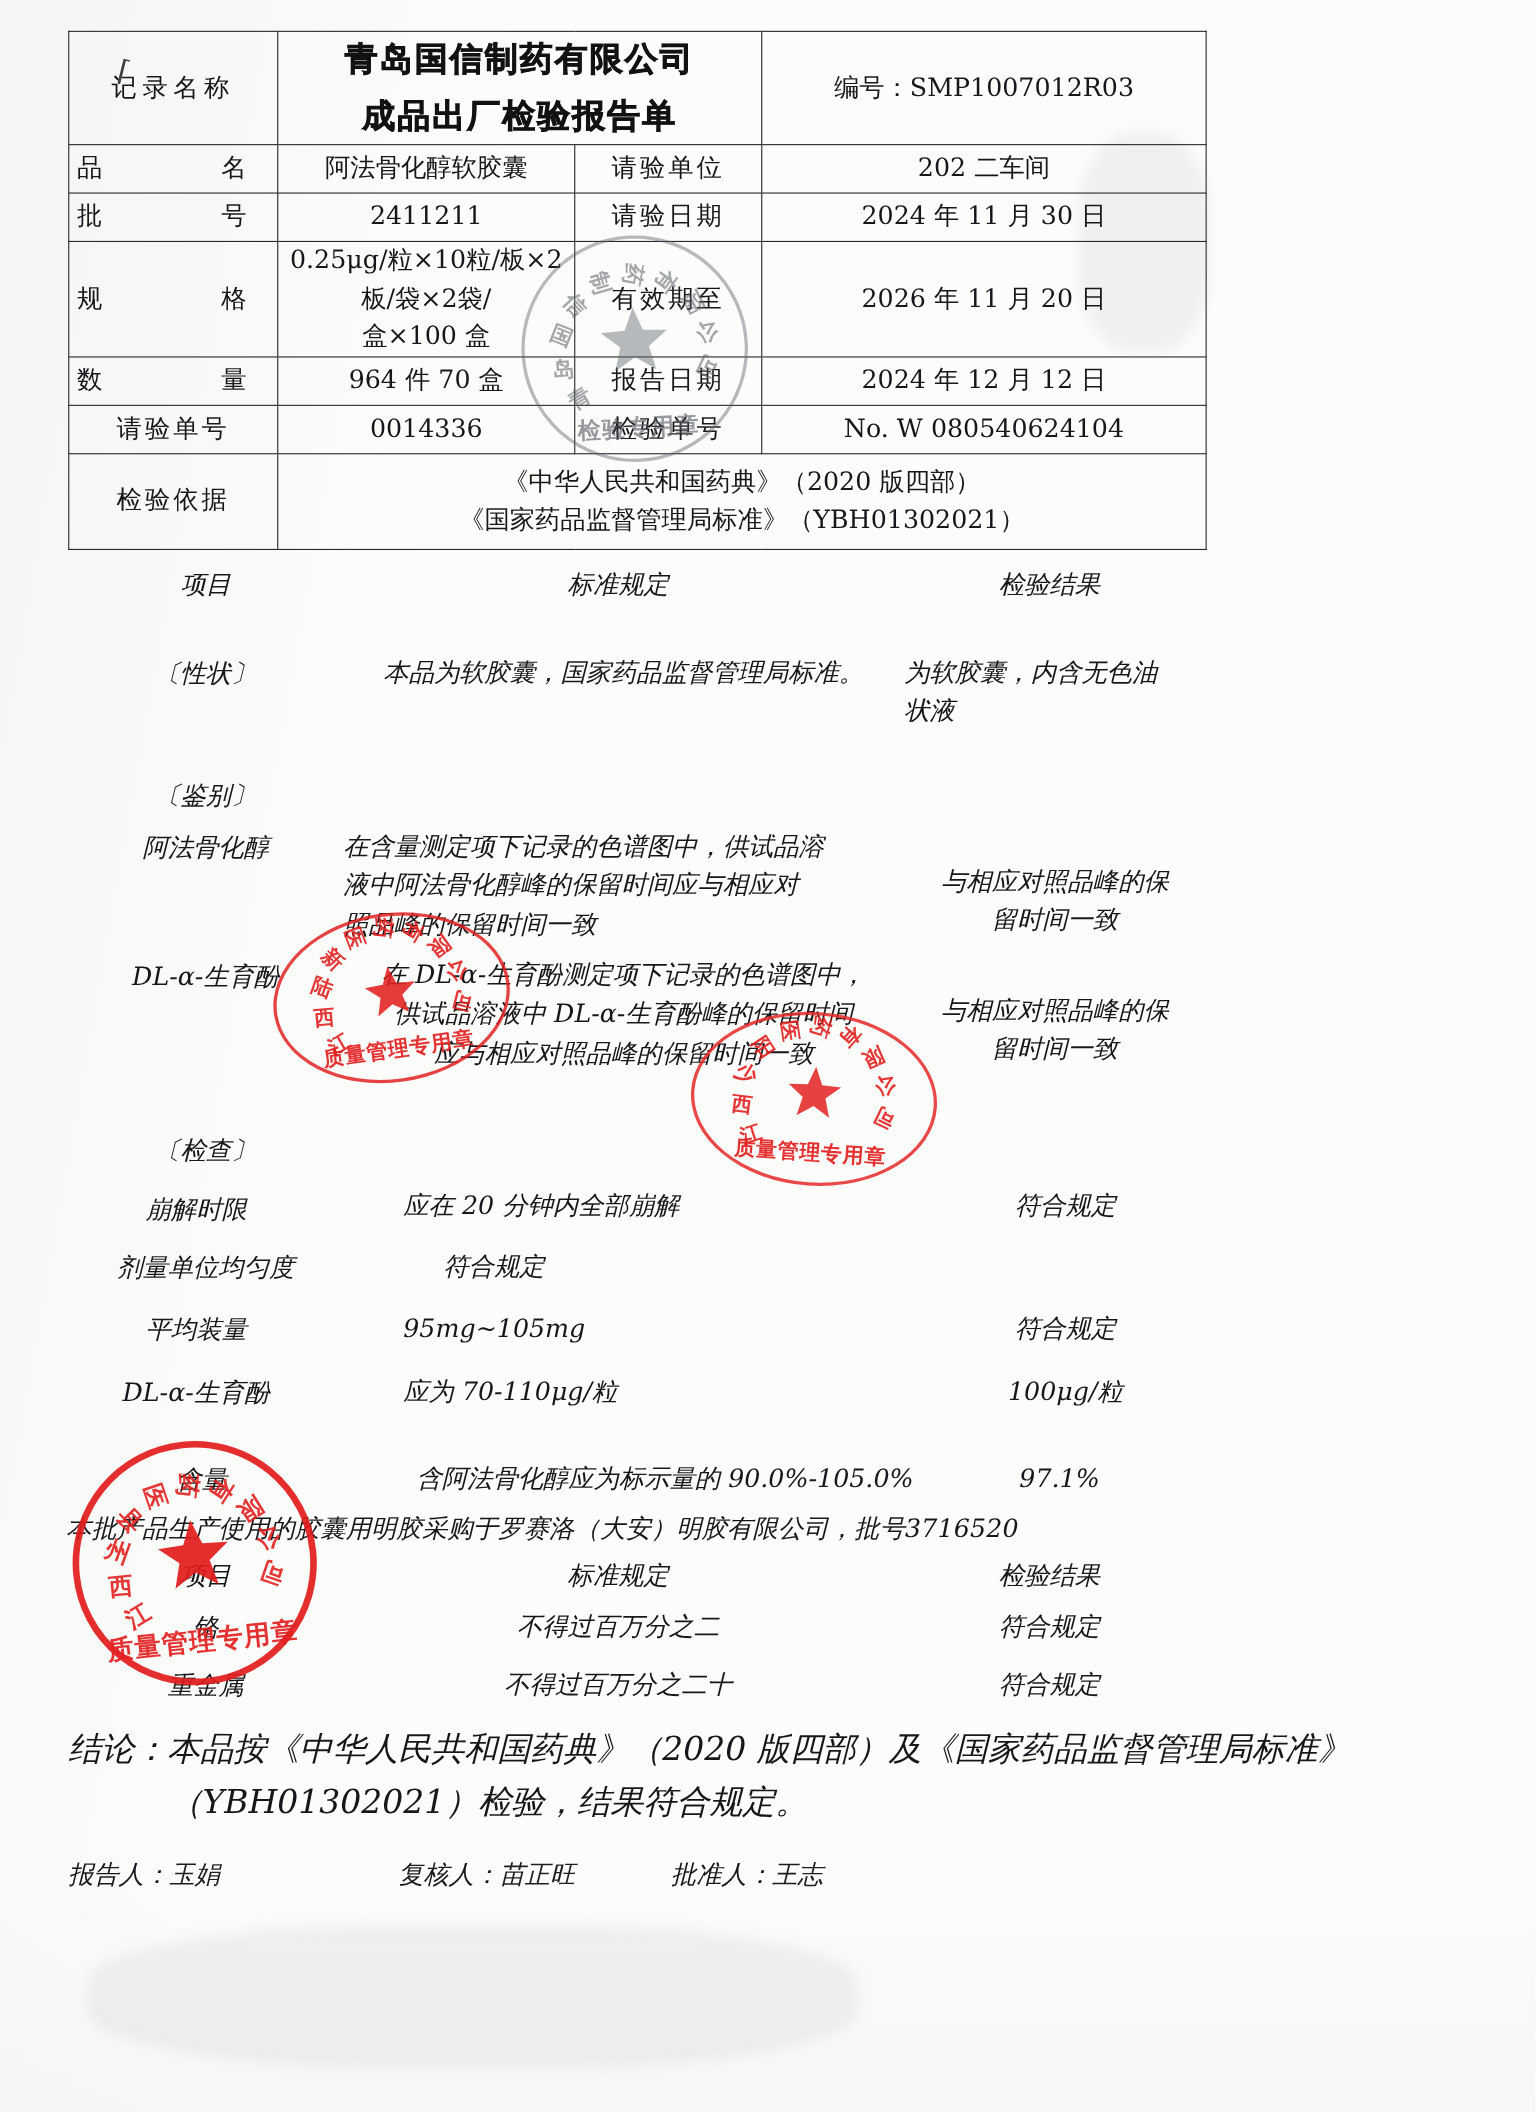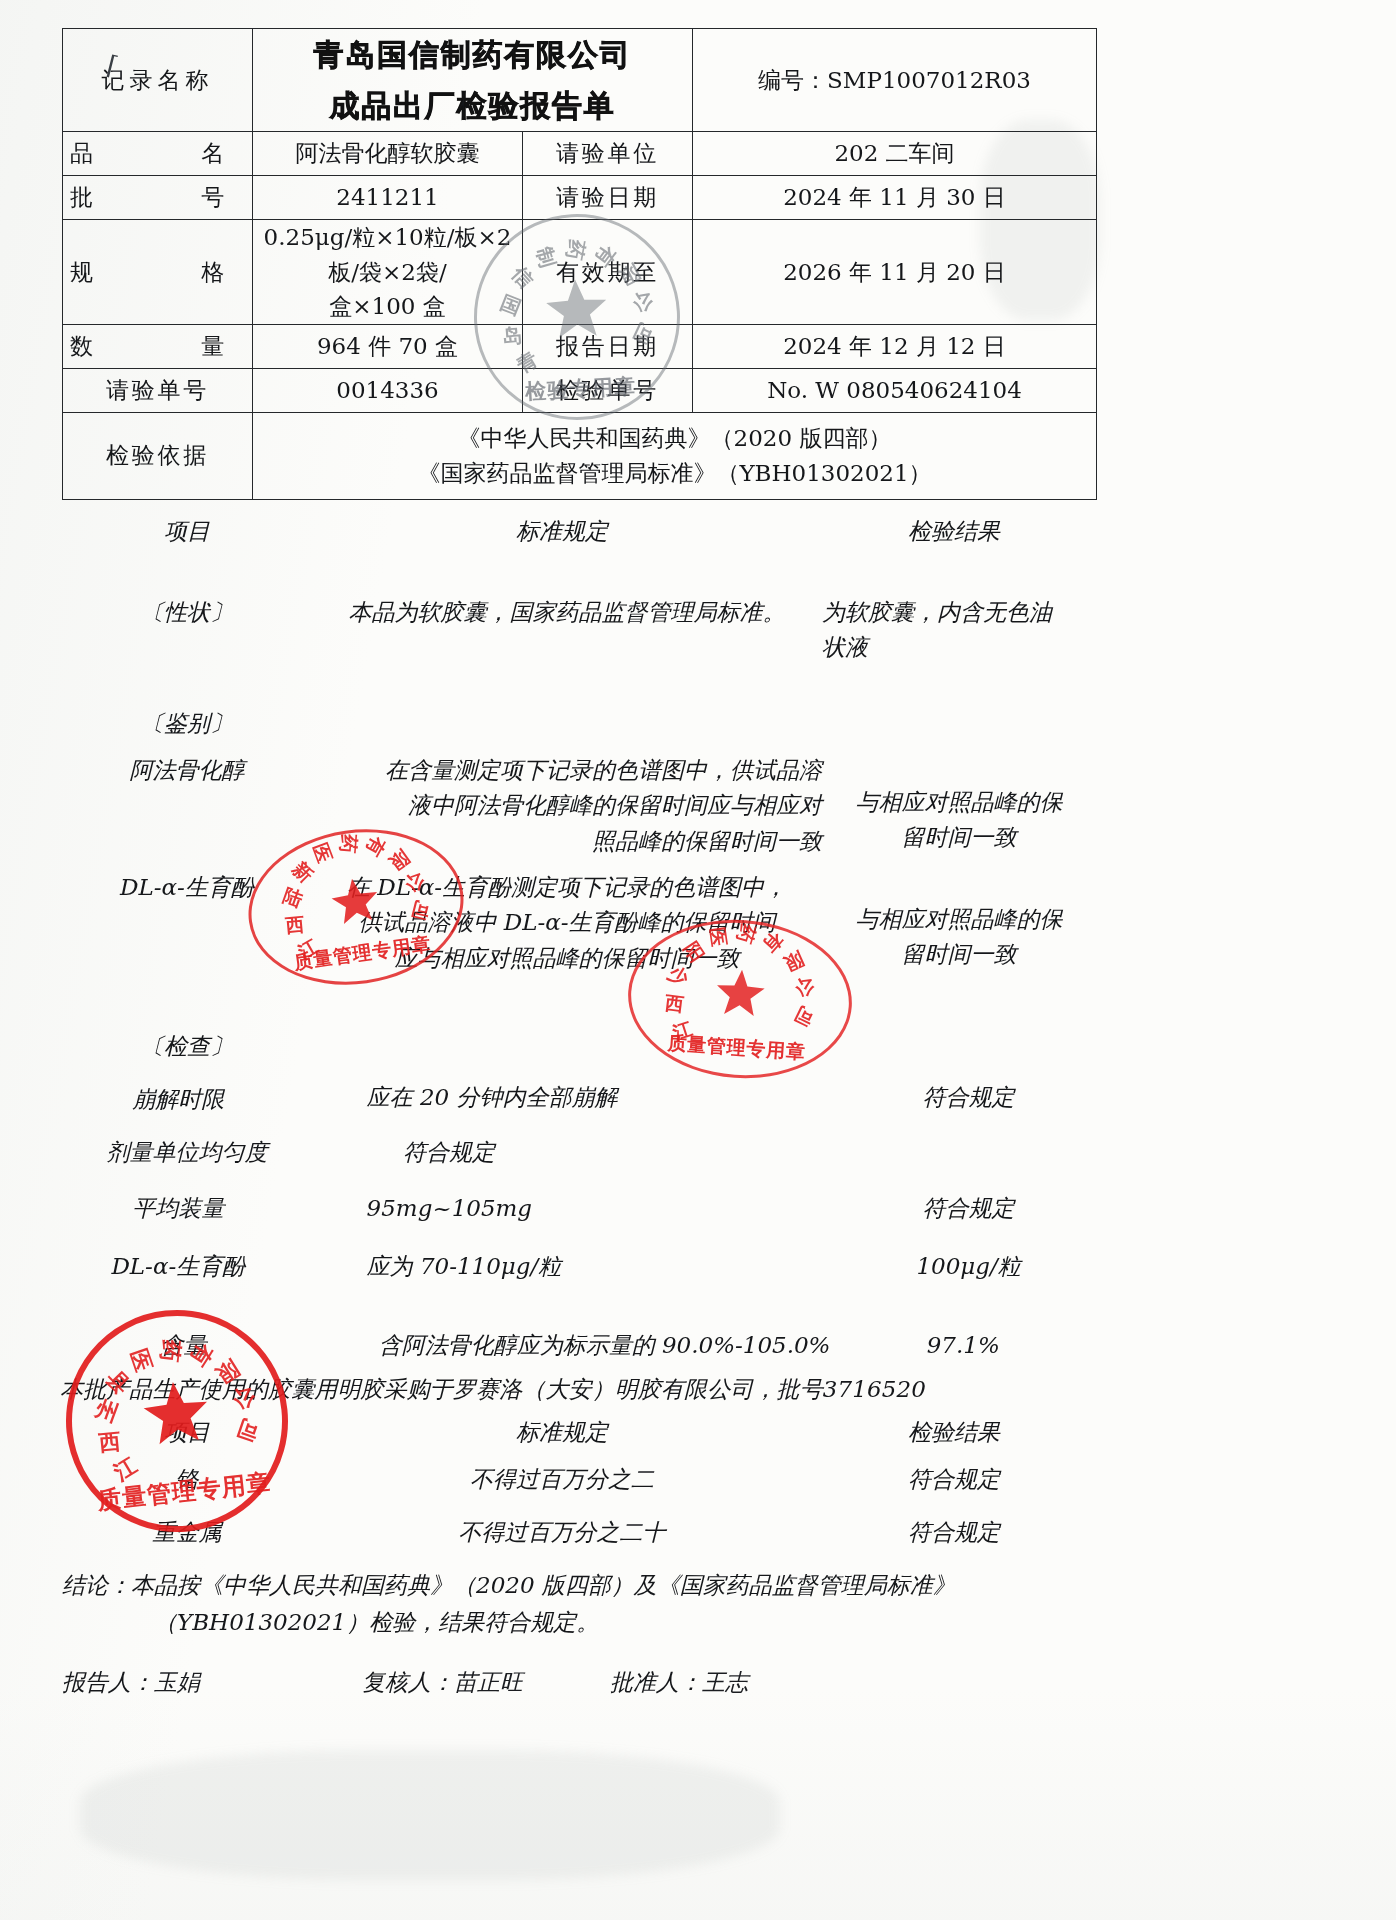--- a/index.html
+++ b/index.html
@@ -63,21 +63,21 @@
 
   .row{display:flex;align-items:flex-start;font-size:23px;}
   .row .c1{padding-top:2px;}
   .row .c2{line-height:1.55;}
   .row .c3{line-height:1.55;}
 
   .gelatin{
     font-size:23px;margin-top:10px;white-space:nowrap;letter-spacing:.005em;
     margin-left:-2px;
   }
-  .concl{font-size:23px;line-height:1.6;margin-top:6px;}
+  .concl{font-size:30px;line-height:1.6;margin-top:6px;}
   .signrow{display:flex;font-size:23px;margin-top:26px;}
   .signrow>div{white-space:nowrap;}
   .sig-a{width:300px;}
   .sig-b{width:248px;}
   .sig-c{width:240px;}
   .handwrite{
     font-family:"DejaVu Sans","Liberation Sans",sans-serif;
     color:#1b1d21;
   }
 
@@ -239,21 +239,21 @@
     </div>
 
     <div class="row" style="margin-top:40px;">
       <div class="c1">〔鉴别〕</div>
       <div class="c2"></div>
         <div class="c3"></div>
     </div>
 
     <div class="row" style="margin-top:14px;">
       <div class="c1">阿法骨化醇</div>
-      <div class="c2" style="width:510px;text-align:right;">
+      <div class="c2" style="width:510px;text-align:left;">
         <div>在含量测定项下记录的色谱图中，供试品溶</div>
         <div>液中阿法骨化醇峰的保留时间应与相应对</div>
         <div>照品峰的保留时间一致</div>
       </div>
       <div class="c3" style="width:274px;padding-top:32px;">
         <div>与相应对照品峰的保</div>
         <div>留时间一致</div>
       </div>
     </div>
 

